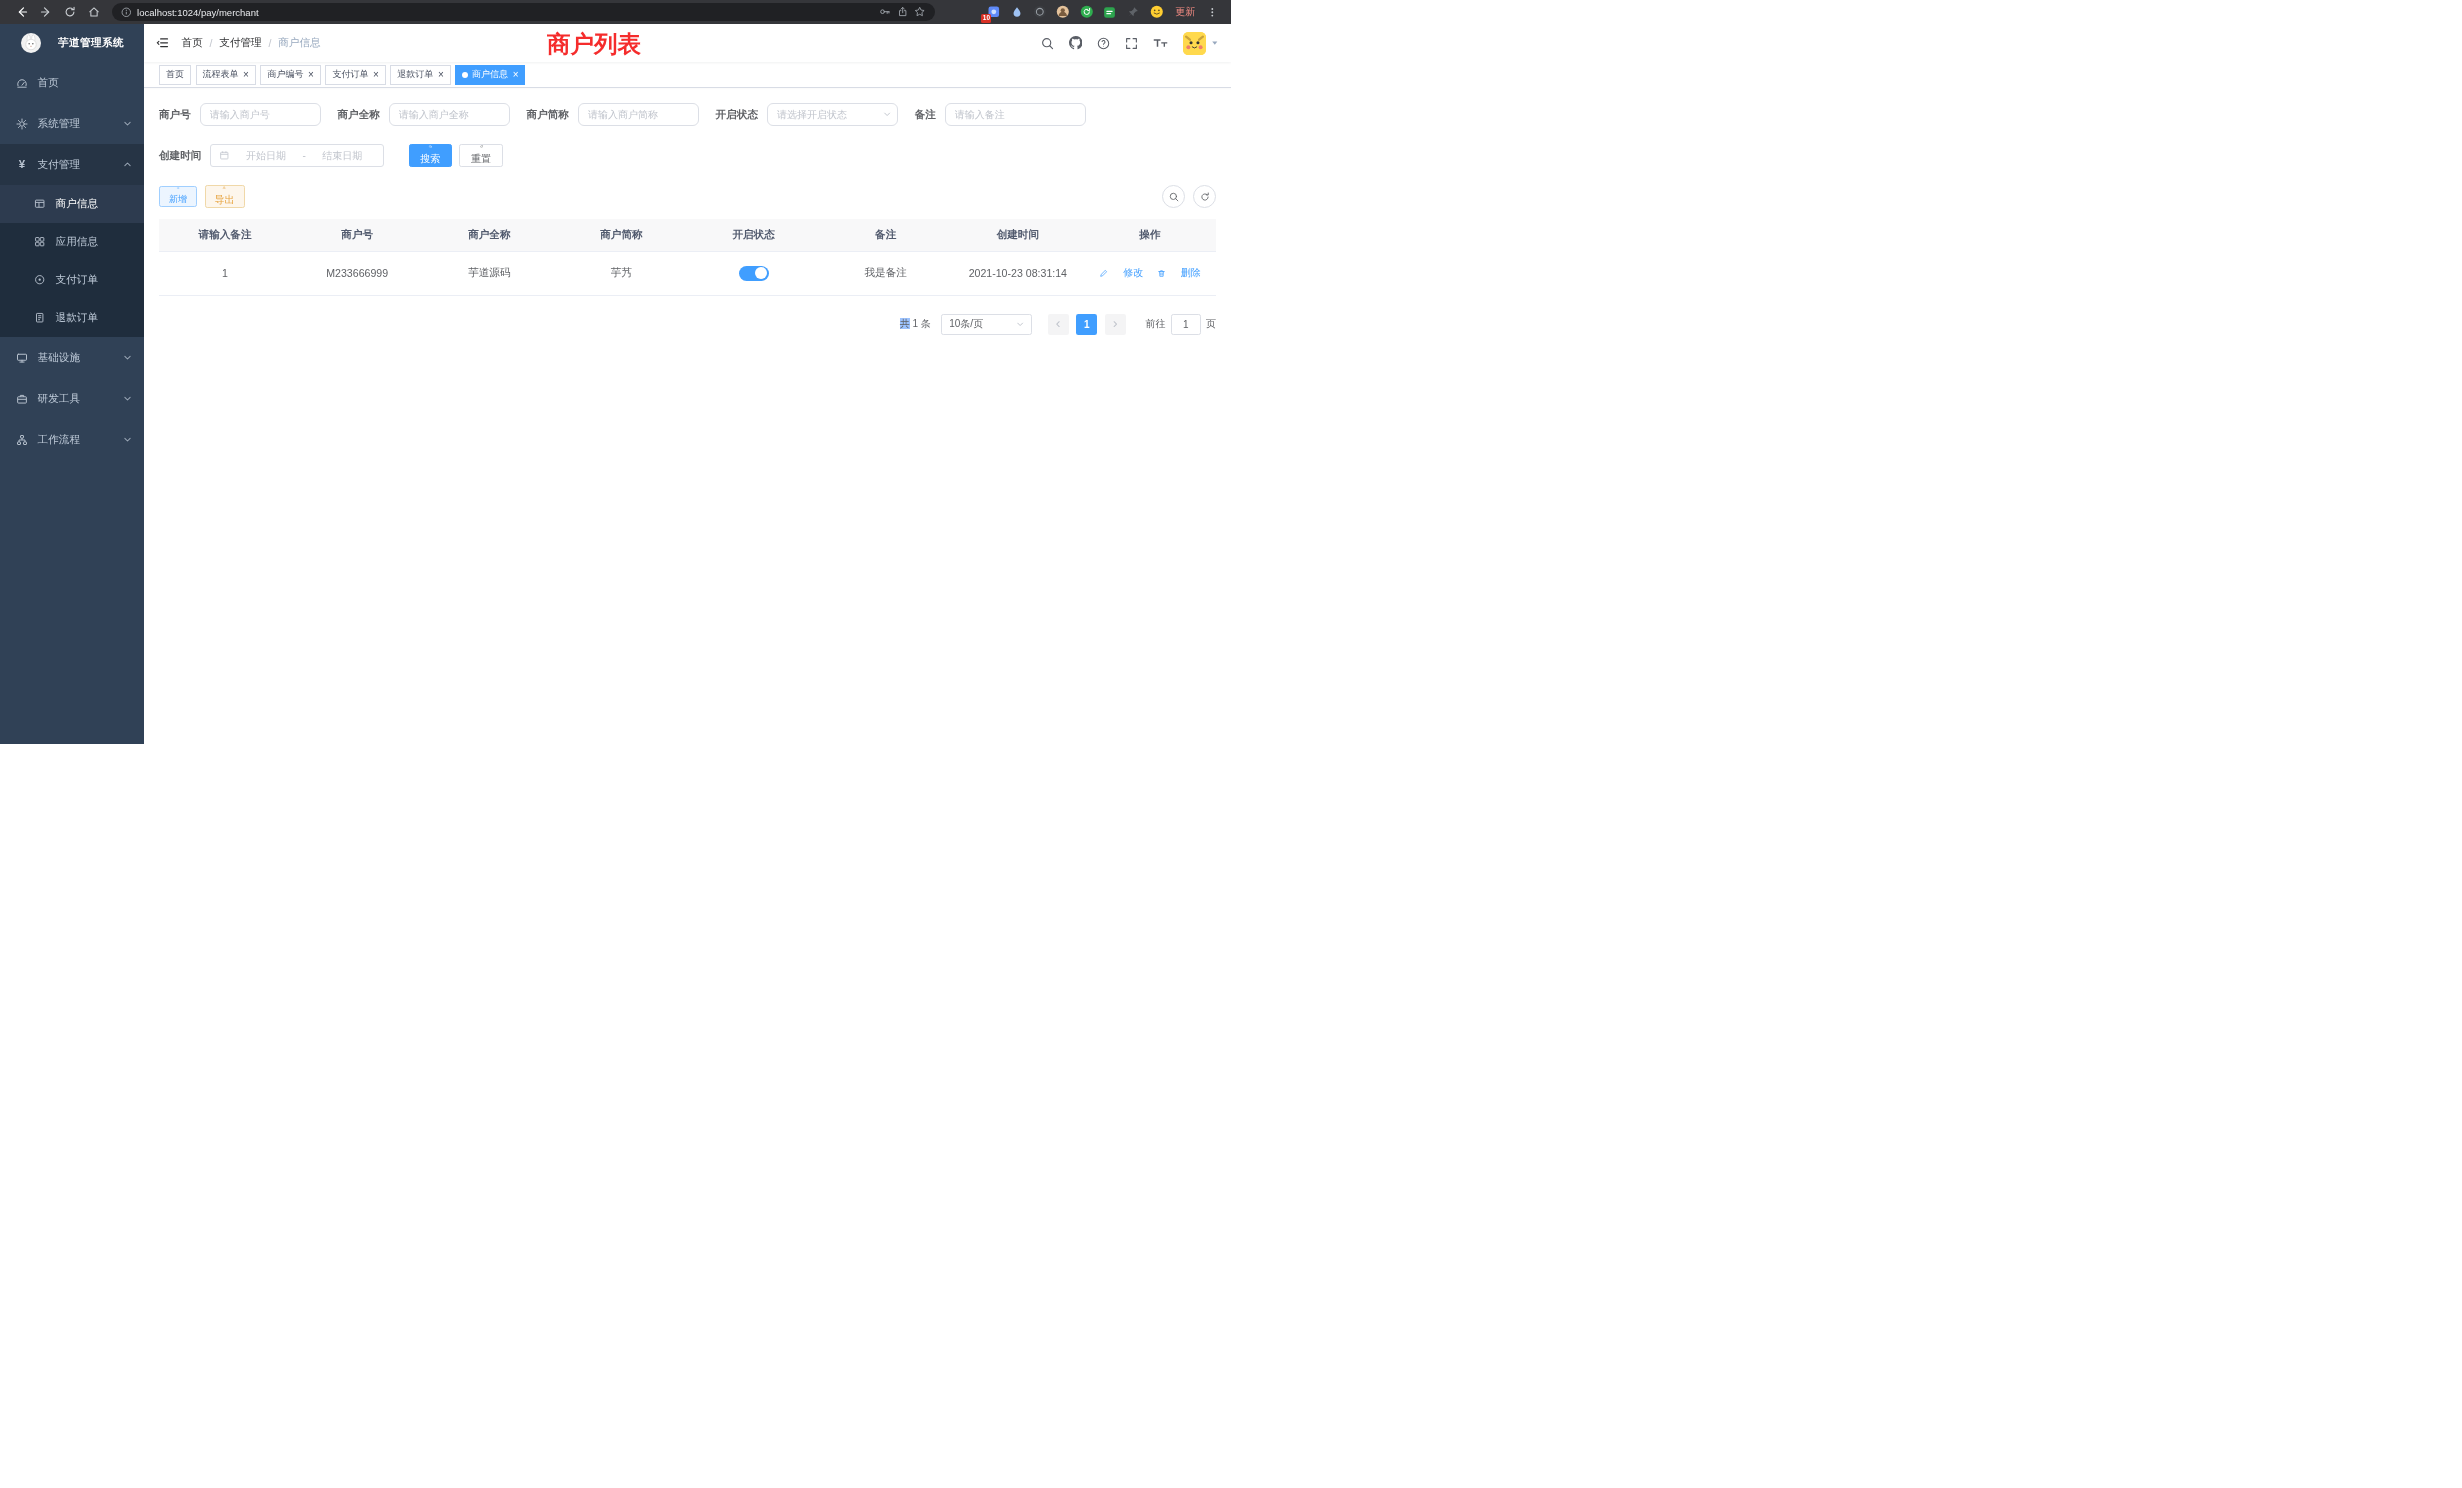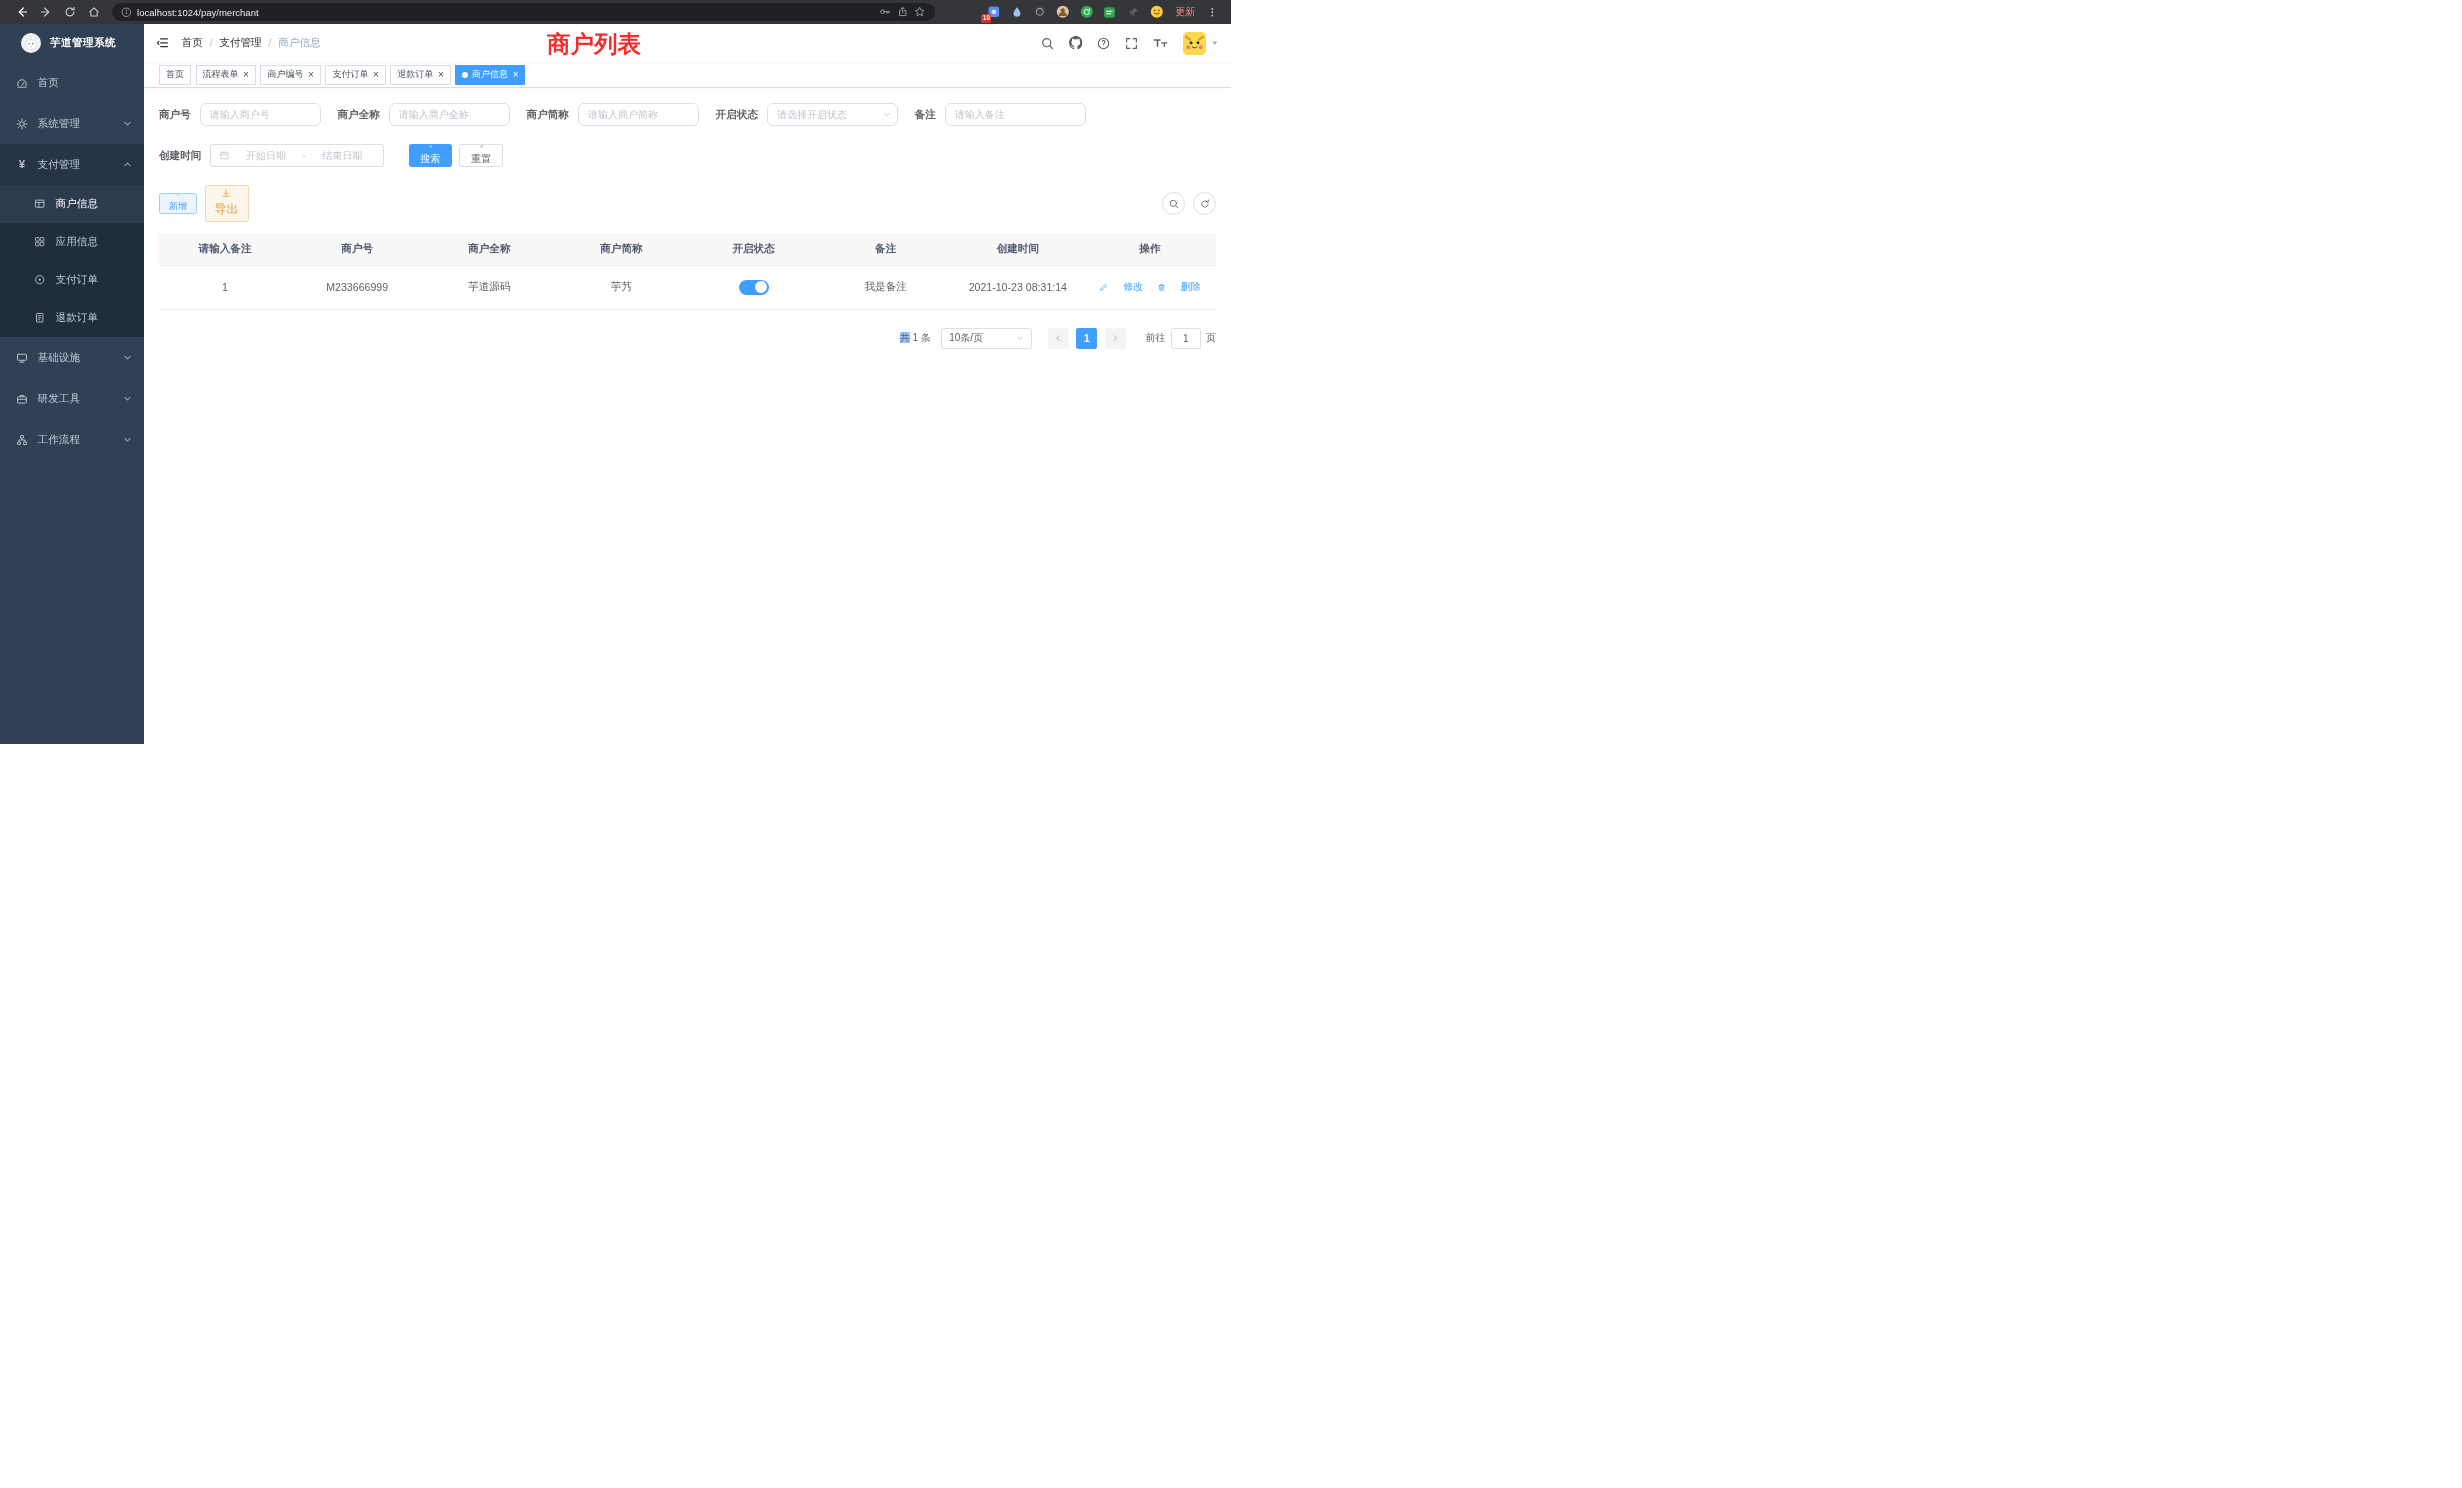--- a/index.html
+++ b/index.html
@@ -19,21 +19,21 @@
     padding:0 9px;box-sizing:border-box;color:#e8eaed;font-size:9.5px;gap:6px;margin-left:4.5px;}
   .url-text{flex:1;white-space:nowrap;overflow:hidden;}
   .pill-ic{color:#9aa0a6;flex:0 0 auto;cursor:pointer;}
   .ext-cluster{margin-left:auto;display:flex;align-items:center;gap:5.3px;}
   .ext{width:18px;height:18px;display:flex;align-items:center;justify-content:center;position:relative;cursor:pointer;flex:0 0 auto;}
   .ext-badge{position:absolute;bottom:-1.5px;left:-3px;background:#d93025;color:#fff;font-size:6.4px;line-height:8.3px;padding:0 1.5px;border-radius:1.5px;font-weight:700;}
   .update-chip{color:#f28b82;font-size:10px;margin:0 4.5px;white-space:nowrap;cursor:pointer;}
 
   
   .sidebar{position:absolute;top:24px;left:0;width:144px;bottom:0;background:#304156;z-index:20;}
-  .logo{height:38px;display:flex;align-items:center;padding-left:21px;gap:9px;}
+  .logo{height:38px;display:flex;align-items:center;padding-left:21px;gap:17px;}
   .logo-title{color:#fff;font-size:10.6px;font-weight:700;letter-spacing:0.4px;}
   .menu-item{height:41px;display:flex;align-items:center;padding:0 12px 0 15px;font-size:10.6px;color:#bfcbd9;cursor:pointer;}
   .menu-item .mi-icon{width:13.6px;margin-right:9px;display:flex;justify-content:center;color:#b8c2cf;}
   .menu-item .arrow{margin-left:auto;color:#9aa7b6;}
   .menu-item.open{background:#263445;}
   .submenu{background:#1f2d3d;}
   .submenu .menu-item{height:38px;padding-left:33px;}
   .submenu .menu-item.active{color:#ffffff;background:#2d3b4f;}
   .yen-glyph{font-size:11.4px;font-weight:700;line-height:1;}
 
@@ -75,21 +75,21 @@
   .sel-wrap .caret{position:absolute;right:6.8px;color:#c0c4cc;pointer-events:none;}
   .daterange{width:174px;height:23px;border:0.8px solid #dcdfe6;border-radius:3px;display:flex;align-items:center;
     padding:0 7.6px;box-sizing:border-box;color:#c0c4cc;font-size:10px;gap:3px;cursor:pointer;background:#fff;}
   .dr-text{flex:1;text-align:center;}
   .dr-sep{color:#c0c4cc;}
   .btn{display:inline-flex;align-items:center;justify-content:center;gap:3.8px;height:23px;padding:0 10.6px;border-radius:2.3px;
     font-size:10px;cursor:pointer;border:0.8px solid transparent;box-sizing:border-box;font-family:inherit;white-space:nowrap;flex-direction:column;}
   .btn-primary{background:#409eff;color:#fff;border-color:#409eff;margin-left:7.6px;}
   .btn-default{background:#fff;color:#606266;border-color:#dcdfe6;margin-left:7.6px;}
   .btn-plain-primary{background:#ecf5ff;color:#409eff;border-color:#a0cfff;height:21px;padding:0 9px;font-size:9px;}
-  .btn-plain-warning{background:#fdf6ec;color:#e6a23c;border-color:#f0d8a8;height:37px;padding:0 9px;font-size:12px;margin-left:7.6px;}
+  .btn-plain-warning{background:#fdf6ec;color:#e6a23c;border-color:#f0d8a8;height:23px;padding:0 9px;font-size:10px;margin-left:7.6px;}
   .toolbar{display:flex;align-items:center;margin-bottom:10.6px;}
   .toolbar-right{margin-left:auto;display:flex;gap:7.6px;}
   .circle-btn{width:21px;height:21px;border-radius:50%;border:0.8px solid #dcdfe6;background:#fff;display:flex;
     align-items:center;justify-content:center;color:#606266;cursor:pointer;}
 
   table.grid{width:100%;border-collapse:collapse;table-layout:fixed;}
   .grid th{background:#f8f8f9;color:#515a6e;font-size:10.6px;font-weight:700;height:30px;border-bottom:0.8px solid #ebeef5;text-align:center;}
   .grid td{height:41px;text-align:center;font-size:10.6px;color:#606266;border-bottom:0.8px solid #ebeef5;}
   .toggle{width:30px;height:15px;border-radius:7.6px;background:#409eff;position:relative;display:inline-block;vertical-align:middle;cursor:pointer;}
   .toggle::after{content:"";position:absolute;right:1.5px;top:1.5px;width:12px;height:12px;background:#fff;border-radius:50%;}

